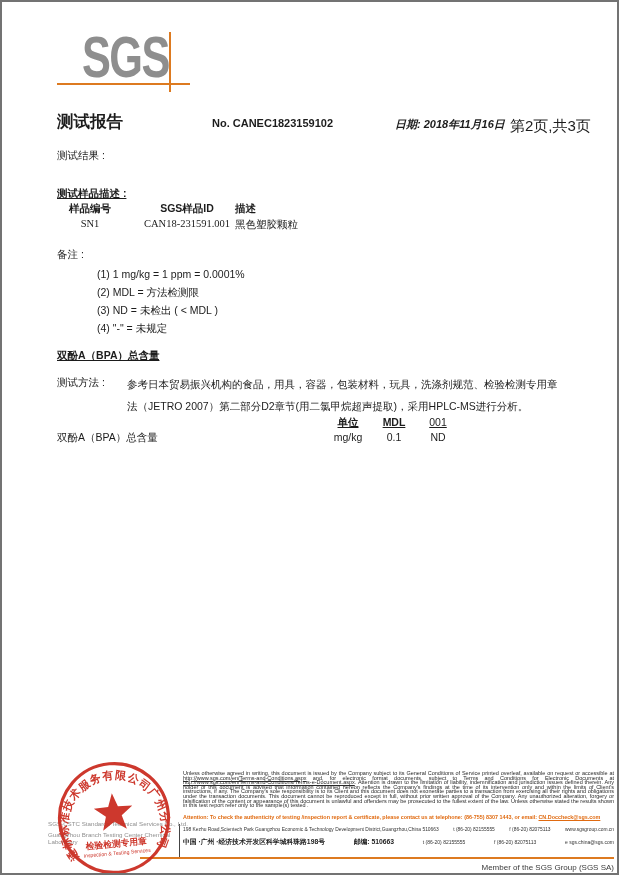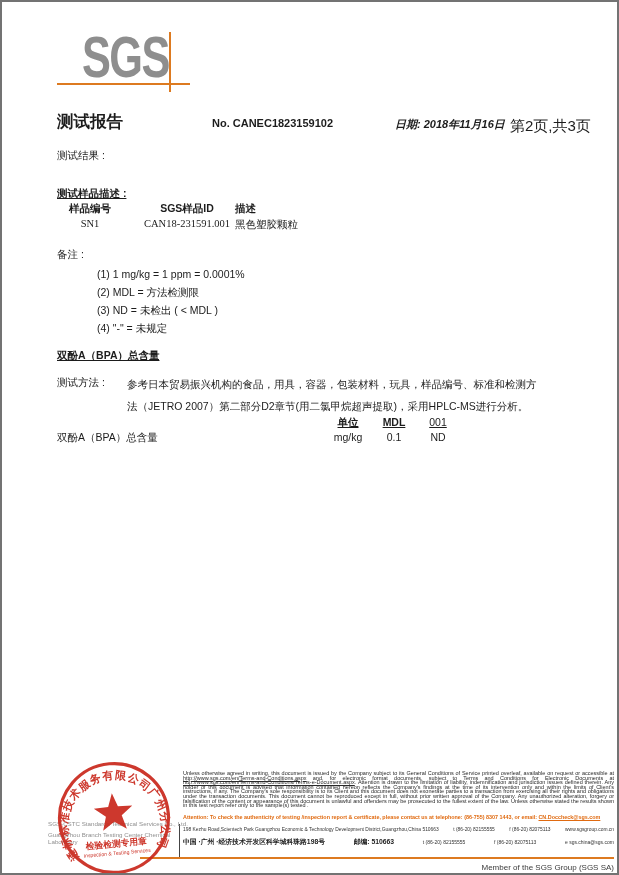--- a/index.html
+++ b/index.html
@@ -83,21 +83,21 @@
   <div class="abs t10 s-c3 srow-d">黑色塑胶颗粒</div>
 
   <div class="abs t10 remarks-label">备注 :</div>
   <div class="abs t10 remark" style="top:266px">(1) 1 mg/kg = 1 ppm = 0.0001%</div>
   <div class="abs t10 remark" style="top:284px">(2) MDL = 方法检测限</div>
   <div class="abs t10 remark" style="top:302px">(3) ND = 未检出 ( &lt; MDL )</div>
   <div class="abs t10 remark" style="top:320px">(4) "-" = 未规定</div>
 
   <div class="abs t10 bold u bpa-heading">双酚A（BPA）总含量</div>
   <div class="abs t10 method-label">测试方法 :</div>
-  <div class="abs t10 method-line" style="top:372px">参考日本贸易振兴机构的食品，用具，容器，包装材料，玩具，样品编号、标准和检测方</div>
+  <div class="abs t10 method-line" style="top:372px">参考日本贸易振兴机构的食品，用具，容器，包装材料，玩具，洗涤剂规范、检验检测专用章</div>
   <div class="abs t10 method-line" style="top:394px">法（JETRO 2007）第二部分D2章节(用二氯甲烷超声提取)，采用HPLC-MS进行分析。</div>
 
   <div class="abs t10 bold u r-c2 rrow-h">单位</div>
   <div class="abs t10 bold u r-c3 rrow-h">MDL</div>
   <div class="abs t10 u it r-c4 rrow-h">001</div>
   <div class="abs t10 r-c1 rrow-d">双酚A（BPA）总含量</div>
   <div class="abs t10 r-c2 rrow-d">mg/kg</div>
   <div class="abs t10 r-c3 rrow-d">0.1</div>
   <div class="abs t10 r-c4 rrow-d">ND</div>
 

